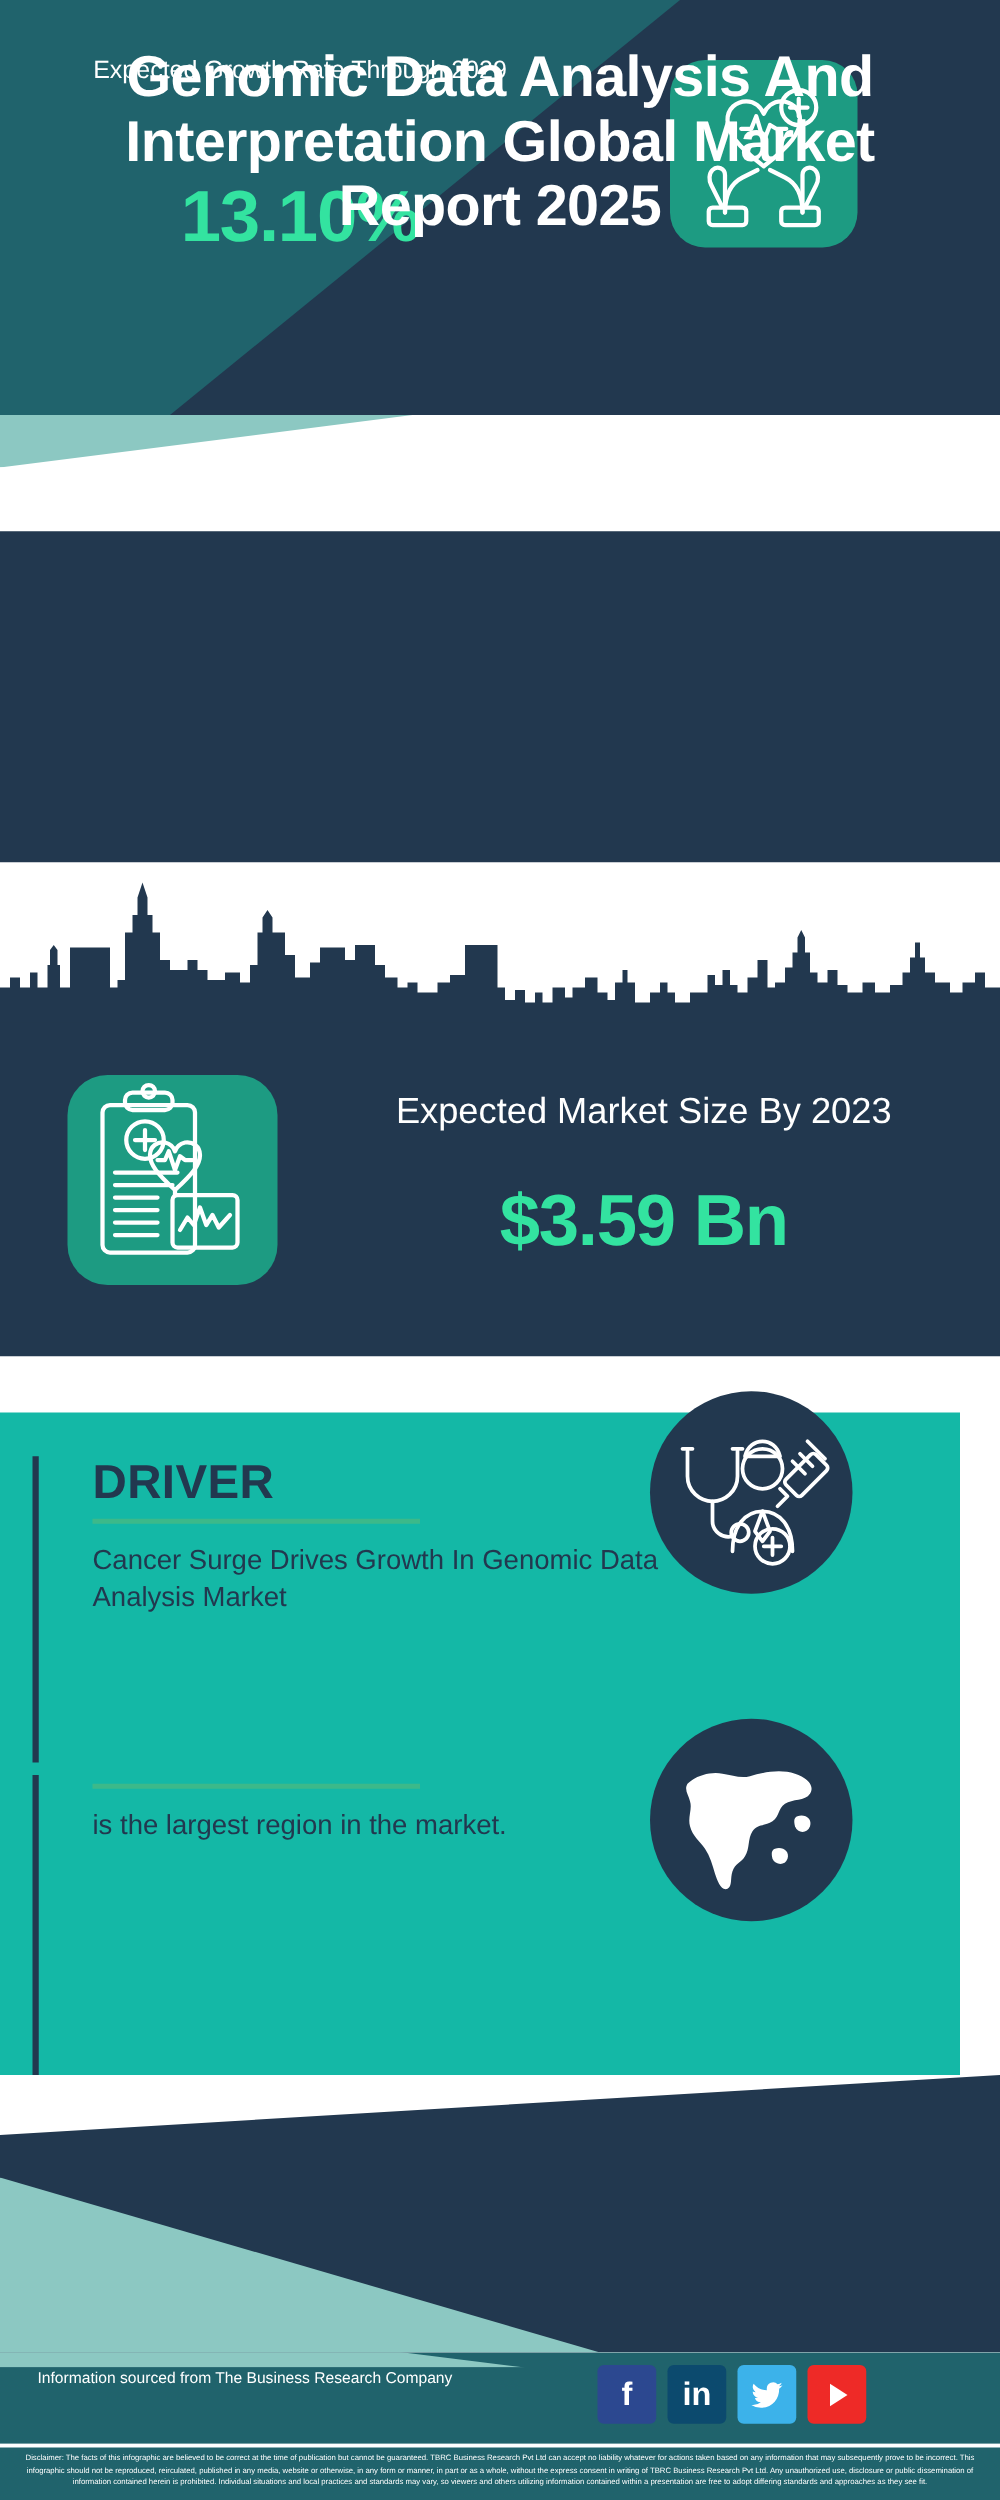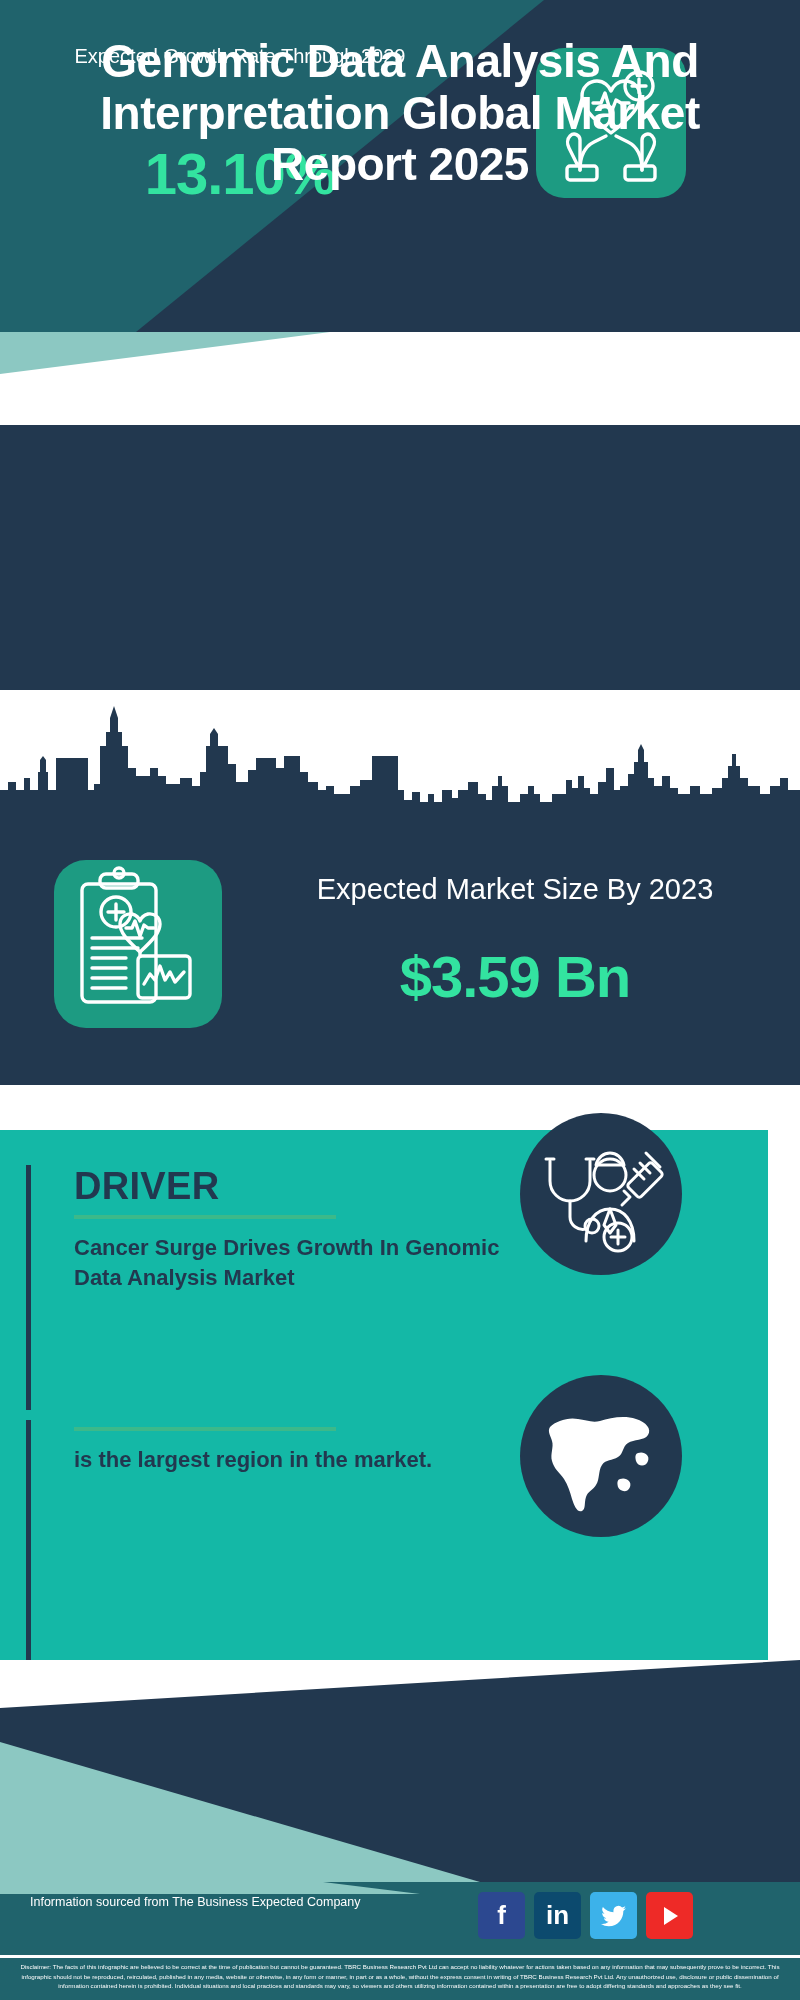--- a/index.html
+++ b/index.html
@@ -100,21 +100,21 @@
     background:#22384f;
   }
   .block-inner { position:absolute; left:48px; top:0; width:470px; }
   .block-title {
     color:#22384f; font-weight:bold; letter-spacing:0.3px;
   }
   .block-underline {
     height:4px; background:#3cb98a; margin-top:7px; margin-bottom:14px;
   }
   .block-text {
-    color:#22384f; font-size:22px; font-weight:bold; line-height:1.35;
+    color:#22384f; font-size:22px; font-weight:normal; line-height:1.35;
   }
   .circle-icon {
     position:absolute; width:162px; height:162px; border-radius:50%;
     background:#22384f;
   }
 
   #driver-block { top:35px; height:245px; }
   #driver-block .block-title { font-size:38px; }
   #driver-block .block-underline { width:262px; }
   #driver-circle { top:1113px; left:520px; }
@@ -317,21 +317,21 @@
   </div>
 
   <div class="bottom-deco">
     <div class="deco-navy"></div>
     <div class="deco-lightteal"></div>
   </div>
 
   <div class="footer">
     <div class="footer-deco-teal"></div>
     <div class="footer-text">
-      <div>Information sourced from The Business Expected Company</div>
+      <div>Information sourced from The Business Research Company</div>
     </div>
     <div class="social-row">
       <div class="social s-fb">f</div>
       <div class="social s-li">in</div>
       <div class="social s-tw">
         <svg width="26" height="22" viewBox="0 0 26 22" fill="#ffffff">
           <path d="M25 3.2c-.9.4-1.9.7-2.9.8 1.1-.6 1.9-1.6 2.2-2.8-1 .6-2.1 1-3.2 1.2A5.1 5.1 0 0 0 12.4 6c0 .4 0 .8.1 1.2A14.5 14.5 0 0 1 1.9 1.9a5.1 5.1 0 0 0 1.6 6.8c-.8 0-1.6-.2-2.3-.6v.1c0 2.5 1.8 4.5 4.1 5-.4.1-.9.2-1.4.2-.3 0-.7 0-1-.1a5.1 5.1 0 0 0 4.8 3.5A10.2 10.2 0 0 1 0 18.9a14.4 14.4 0 0 0 7.8 2.3c9.4 0 14.5-7.8 14.5-14.5v-.7c1-.7 1.9-1.6 2.7-2.8z"></path>
         </svg>
       </div>
       <div class="social s-yt">

